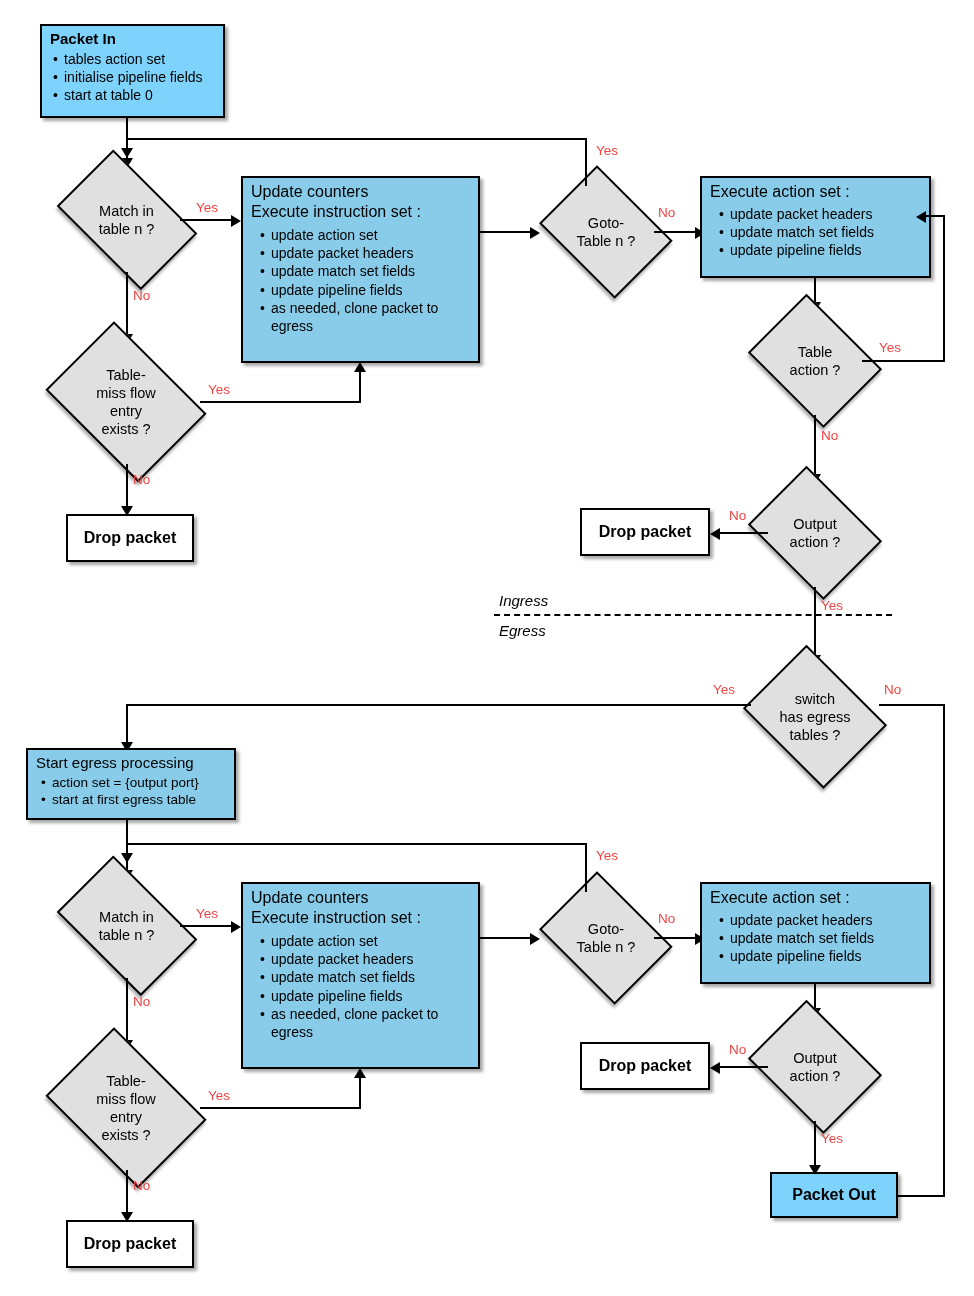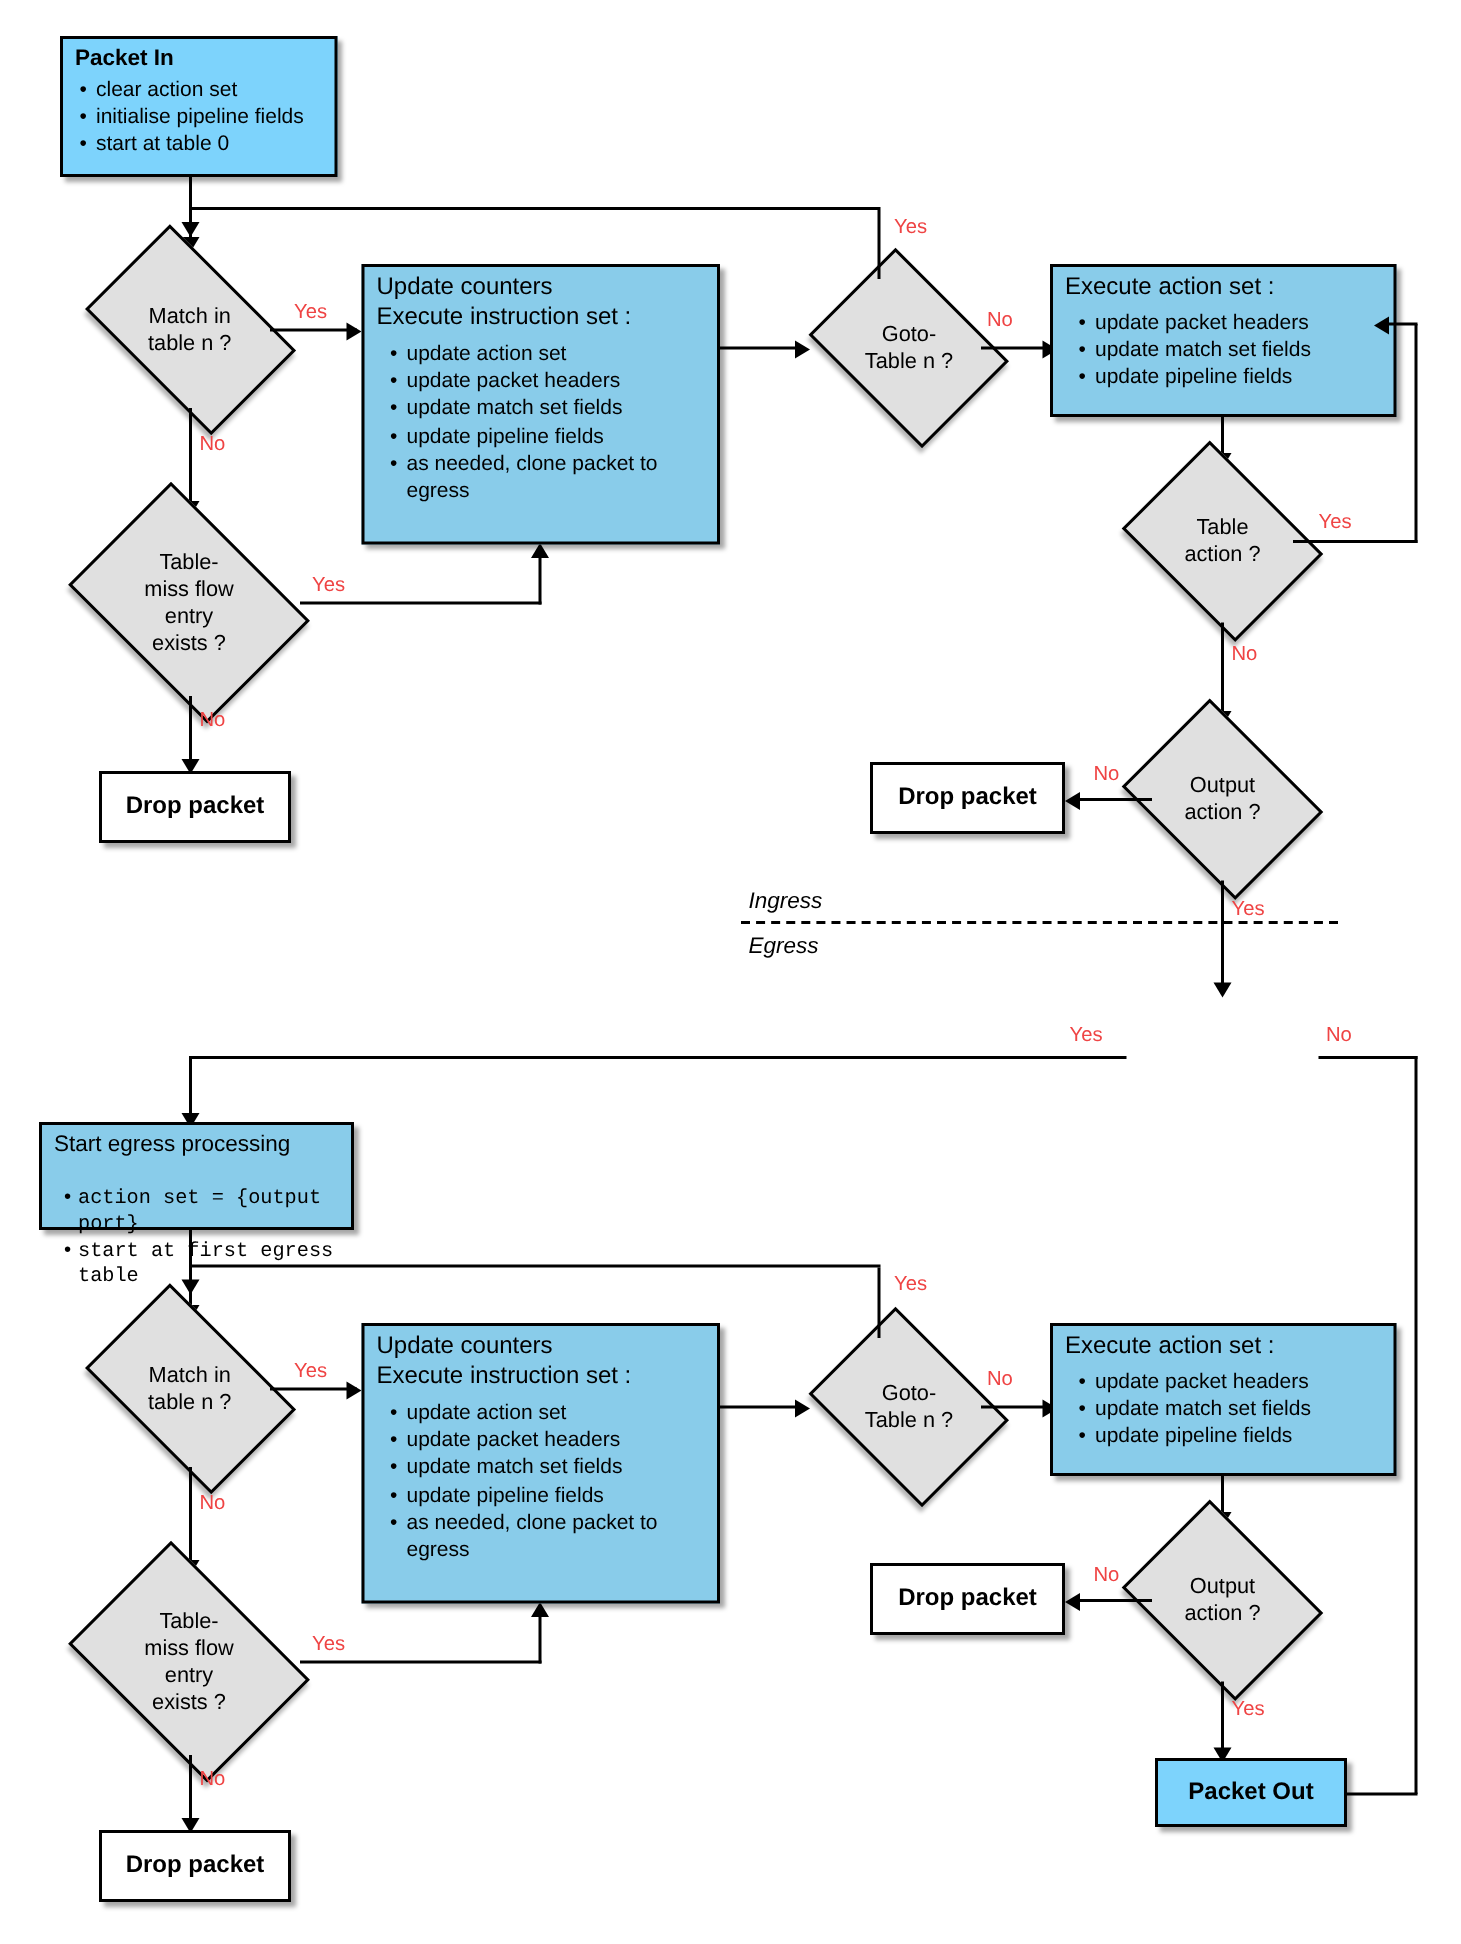--- a/index.html
+++ b/index.html
@@ -58,21 +58,21 @@
   .ar.left{border-top:6px solid transparent;border-bottom:6px solid transparent;border-right:10px solid #000;}
 </style>
 </head>
 <body>
 
 <div id="canvas">
 
   <div class="node rect peach" style="left:40px;top:24px;width:185px;height:94px;">
     <div class="title">Packet In</div>
     <ul>
-      <li>clear action set</li>
+      <li>tables action set</li>
       <li>initialise pipeline fields</li>
       <li>start at table 0</li>
     </ul>
   </div>
 
   <div class="ln lnv" style="left:126px;top:118px;height:44px;"></div>
   <div class="ar down" style="left:121px;top:158px;"></div>
 
   <div class="diamond" style="left:45px;top:166px;width:163px;height:108px;">
     <div class="shape"></div>
@@ -182,35 +182,41 @@
   </div>
 
   <div class="ln lnv" style="left:814px;top:587px;height:72px;"></div>
   <div class="ar down" style="left:809px;top:655px;"></div>
   <div class="elabel" style="left:821px;top:598px;">Yes</div>
 
   <div class="dash" style="left:494px;top:614px;width:398px;"></div>
   <div class="ilabel" style="left:499px;top:592px;">Ingress</div>
   <div class="ilabel" style="left:499px;top:622px;">Egress</div>
 
+  <div class="diamond" style="left:737px;top:656px;width:156px;height:122px;">
+    <div class="shape"></div>
+    <div class="dlabel">switch
+has egress
+tables ?</div>
+  </div>
 
   <div class="ln lnh" style="left:126px;top:704px;width:625px;"></div>
   <div class="ln lnv" style="left:126px;top:704px;height:42px;"></div>
   <div class="ar down" style="left:121px;top:742px;"></div>
   <div class="elabel" style="left:713px;top:682px;">Yes</div>
 
   <div class="ln lnh" style="left:879px;top:704px;width:66px;"></div>
   <div class="ln lnv" style="left:943px;top:704px;height:492px;"></div>
   <div class="ln lnh" style="left:890px;top:1195px;width:55px;"></div>
   <div class="ar left" style="left:882px;top:1191px;"></div>
   <div class="elabel" style="left:884px;top:682px;">No</div>
 
   <div class="node rect blue" style="left:26px;top:748px;width:210px;height:72px;">
     <div class="title" style="font-weight:normal;font-size:15px;">Start egress processing</div>
-    <ul style="margin-top:18px;padding-left:16px;font-family:Liberation Mono, monospace;">
+    <ul style="margin-top:1px;padding-left:16px;">
       <li style="font-size:13.5px;">action set = {output port}</li>
       <li style="font-size:13.5px;">start at first egress table</li>
     </ul>
   </div>
 
   <div class="ln lnv" style="left:126px;top:820px;height:54px;"></div>
   <div class="ar down" style="left:121px;top:870px;"></div>
 
   <div class="diamond" style="left:45px;top:872px;width:163px;height:108px;">
     <div class="shape"></div>

